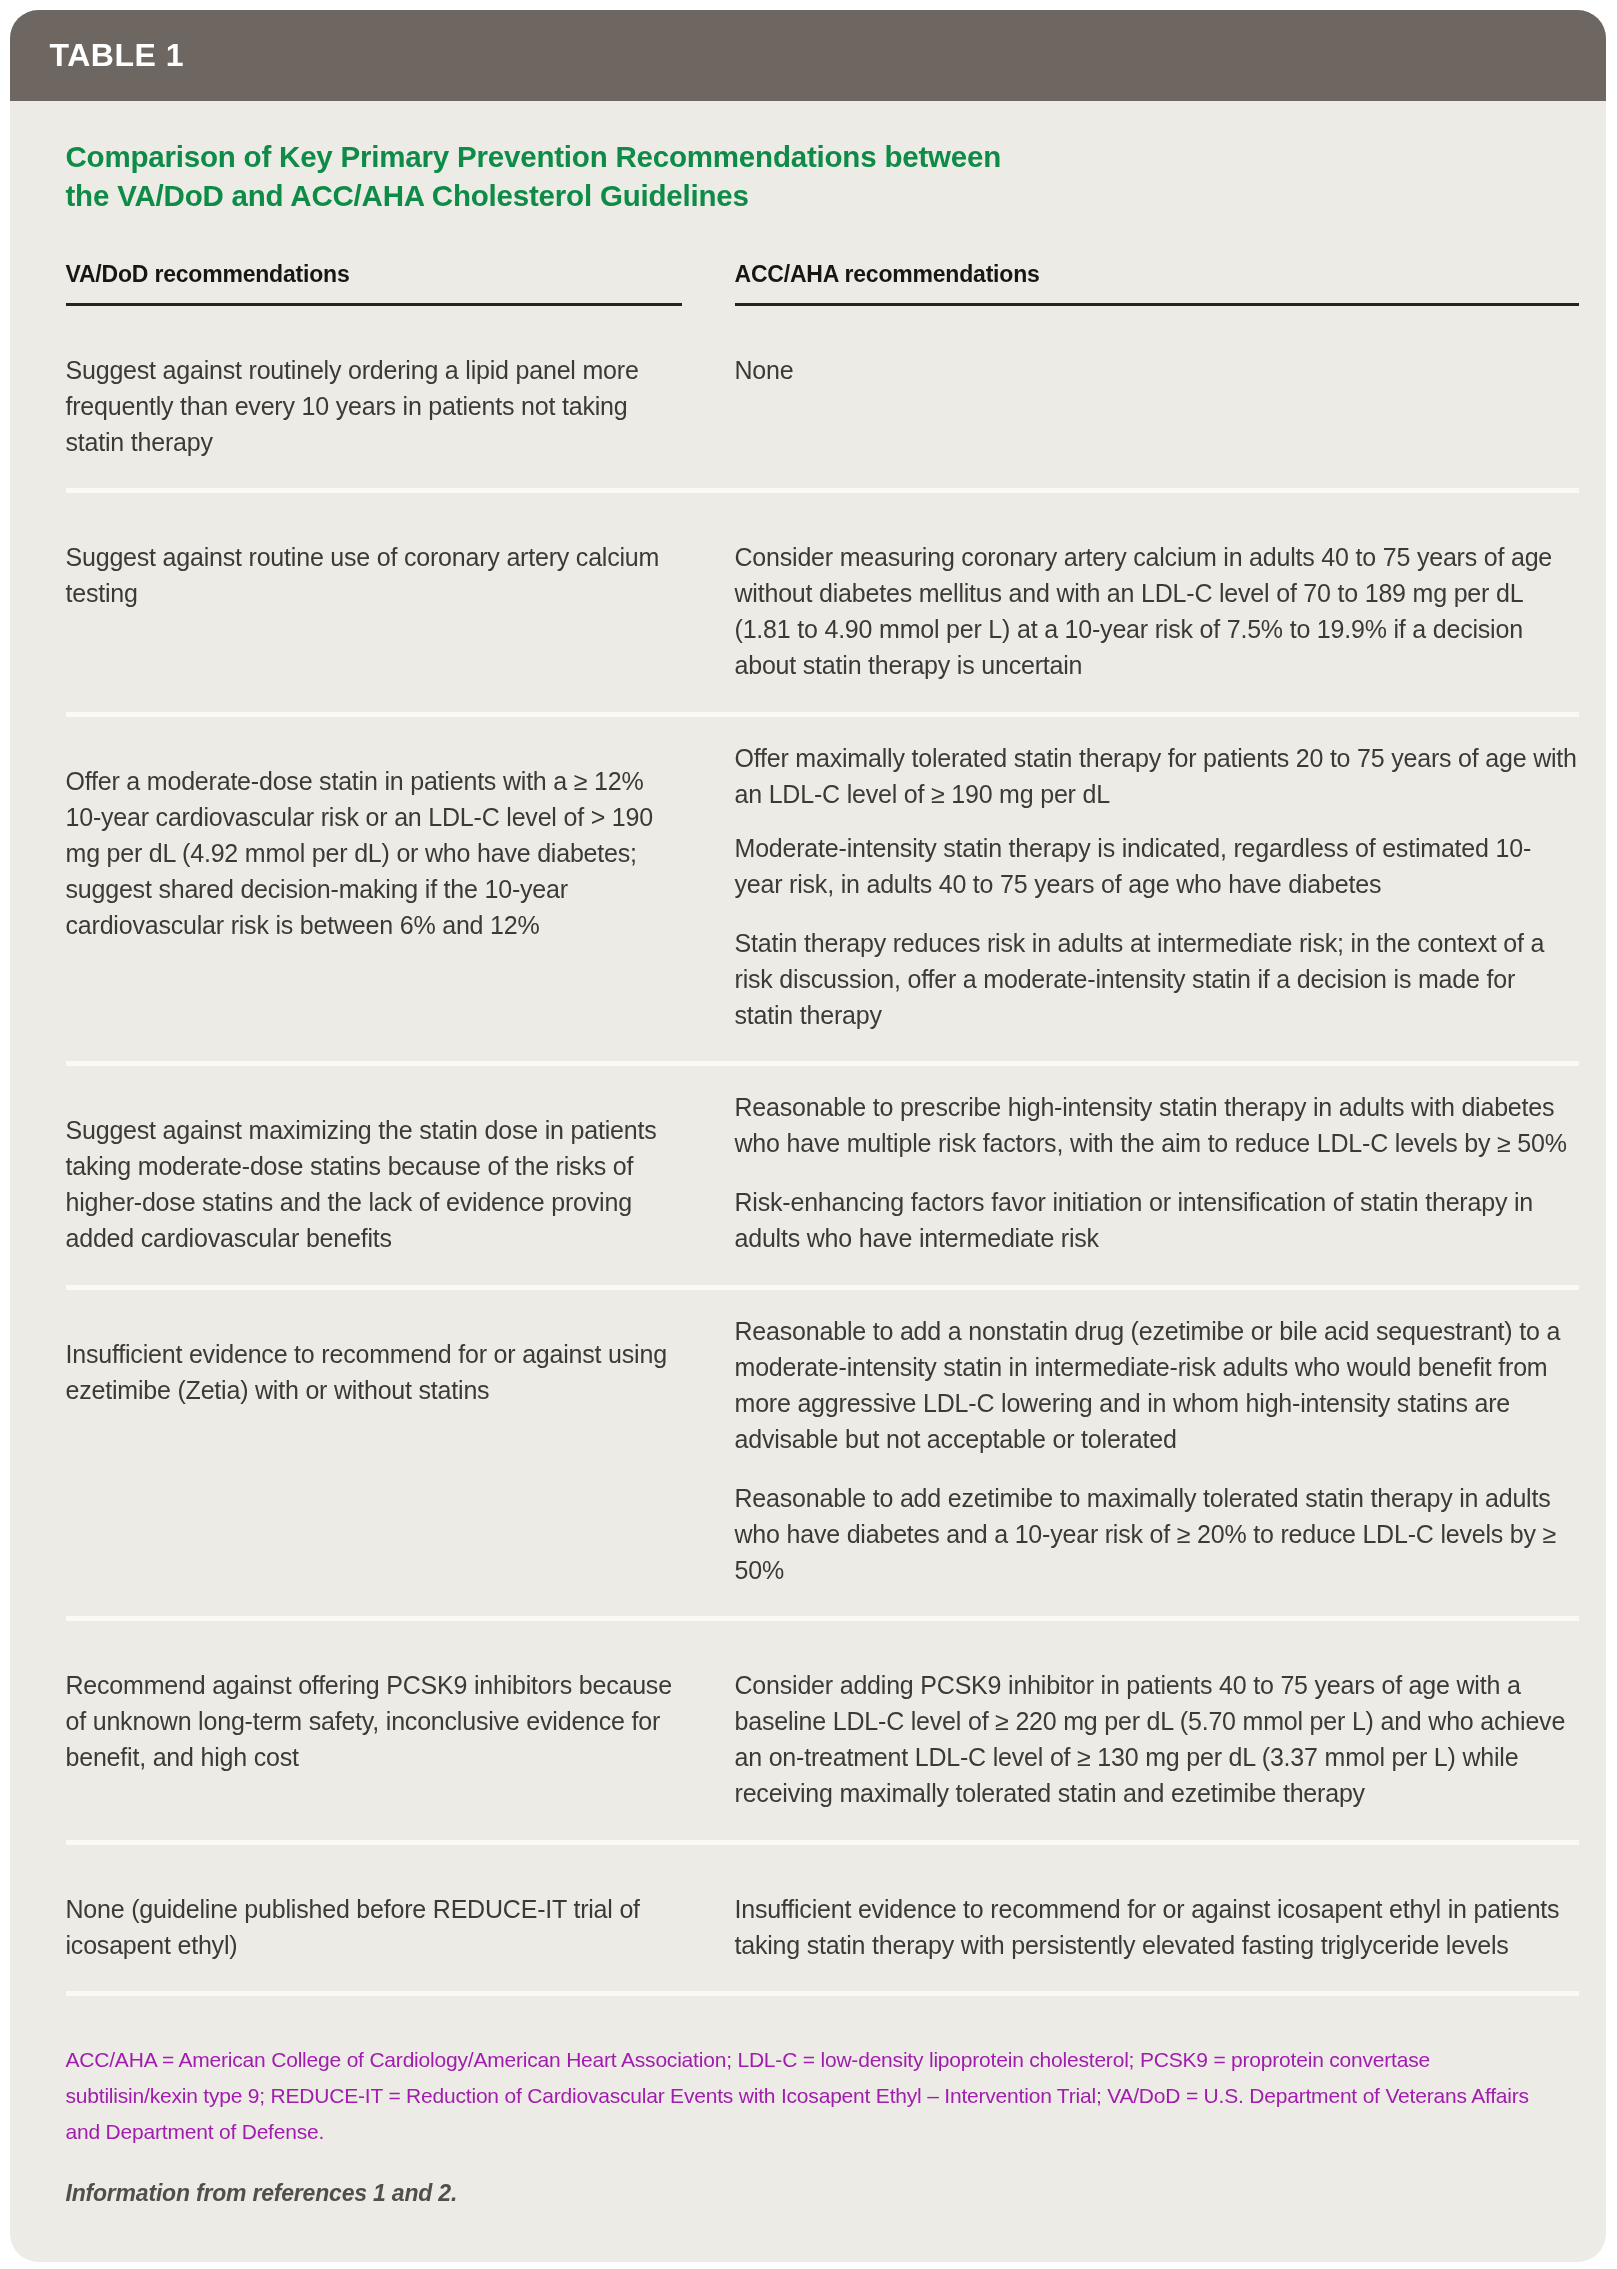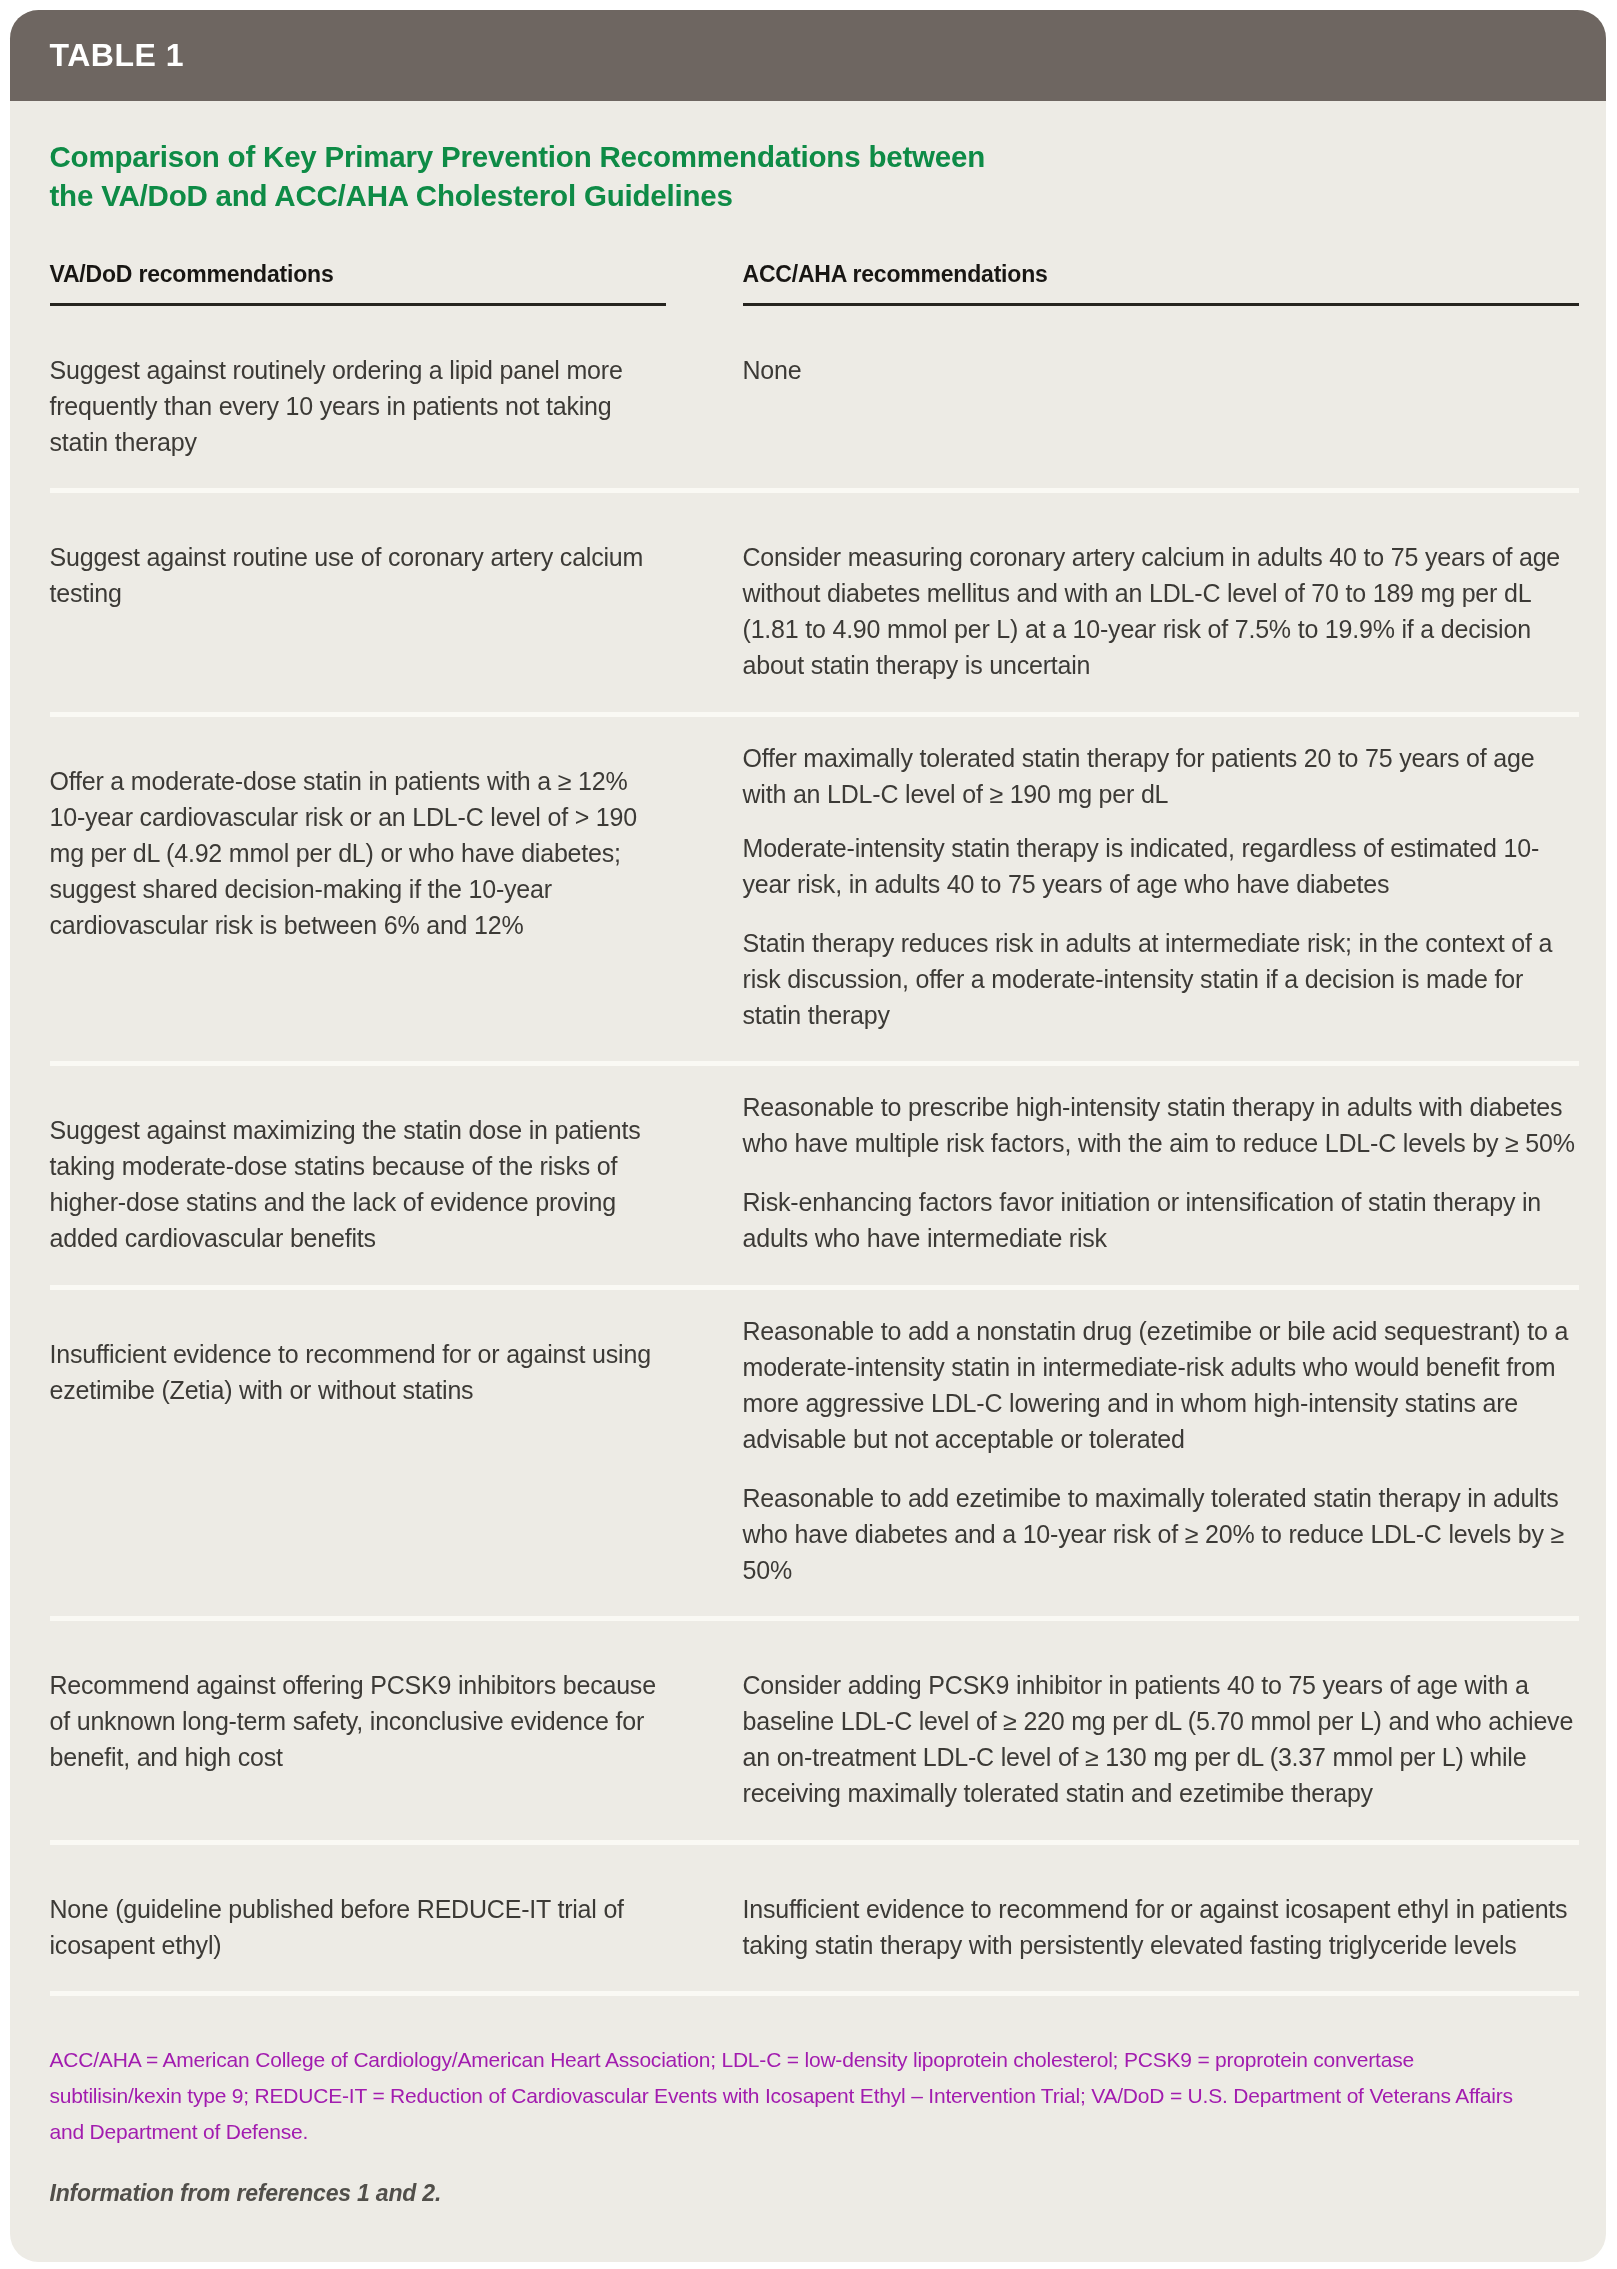--- a/index.html
+++ b/index.html
@@ -33,35 +33,35 @@
     padding-left: 40px;
     box-sizing: border-box;
   }
   .table-label {
     color: #ffffff;
     font-size: 32px;
     font-weight: 700;
     letter-spacing: 0.5px;
   }
   .content {
-    padding: 36px 27px 0 40px;
+    padding: 36px 27px 0 56px;
   }
   .title {
     margin: 0;
     color: #0e8b46;
     font-size: 29.5px;
     line-height: 39px;
     font-weight: 700;
     max-width: 961px;
     letter-spacing: -0.2px;
   }
   .grid-cols {
     display: grid;
     grid-template-columns: 616px 1fr;
-    column-gap: 77px;
+    column-gap: 53px;
   }
   .thead {
     margin-top: 46px;
   }
   .th {
     font-size: 23px;
     font-weight: 700;
     color: #181613;
     padding-bottom: 15px;
     border-bottom: 3.8px solid #26241f;

